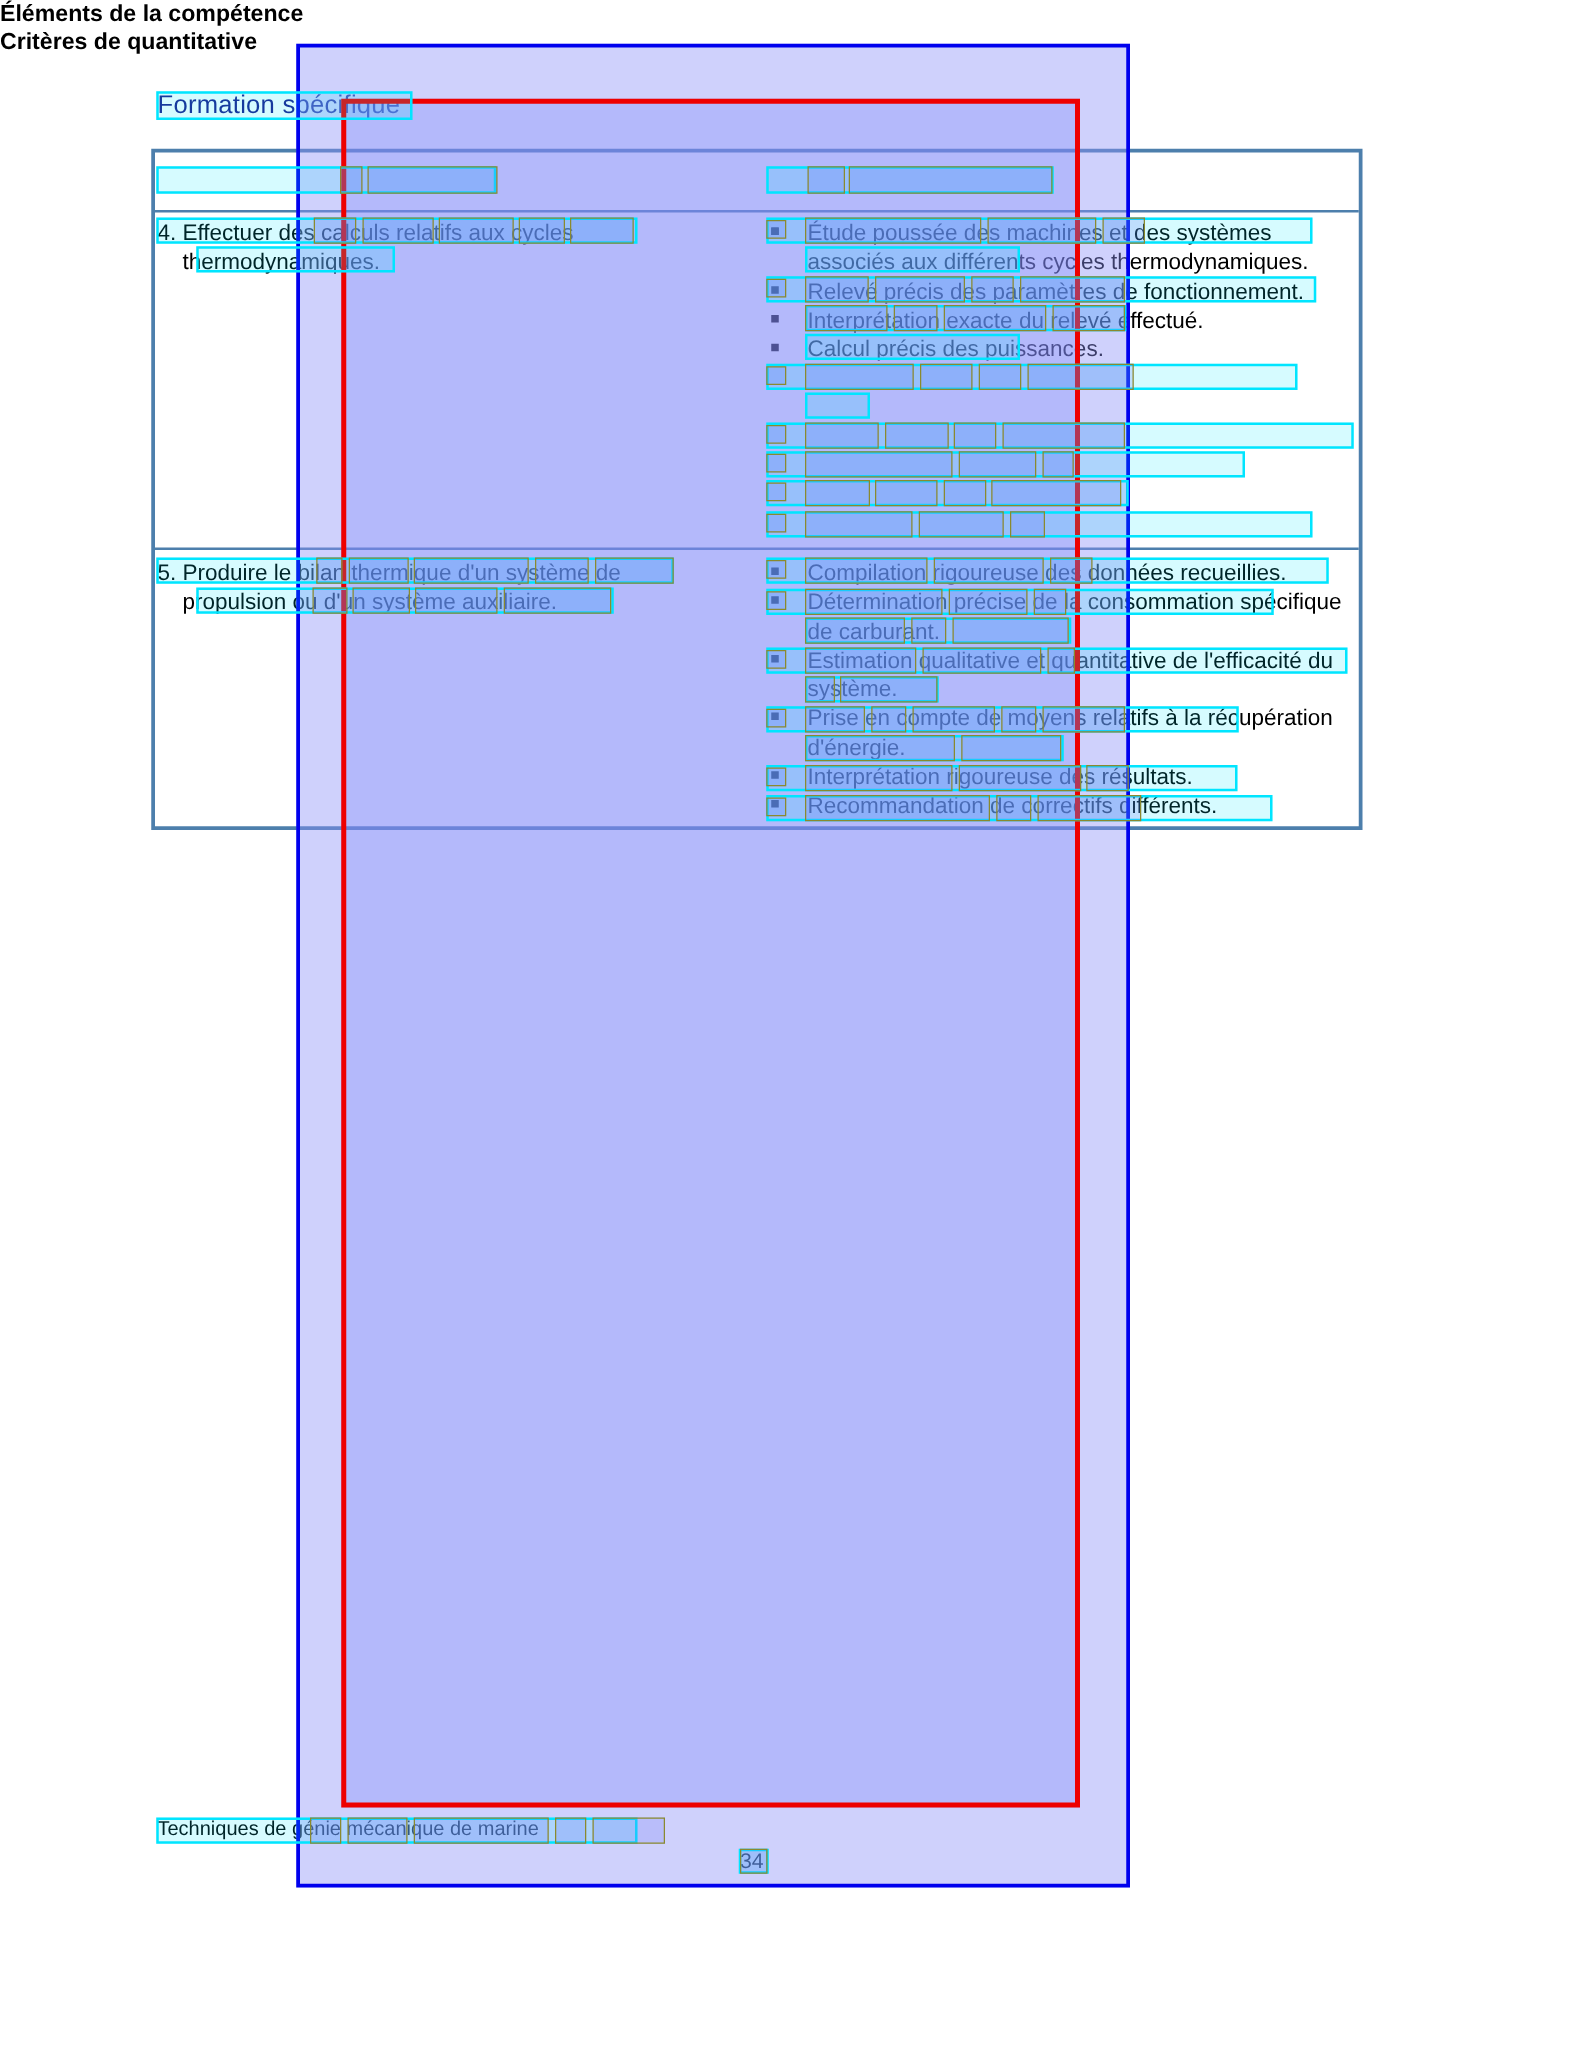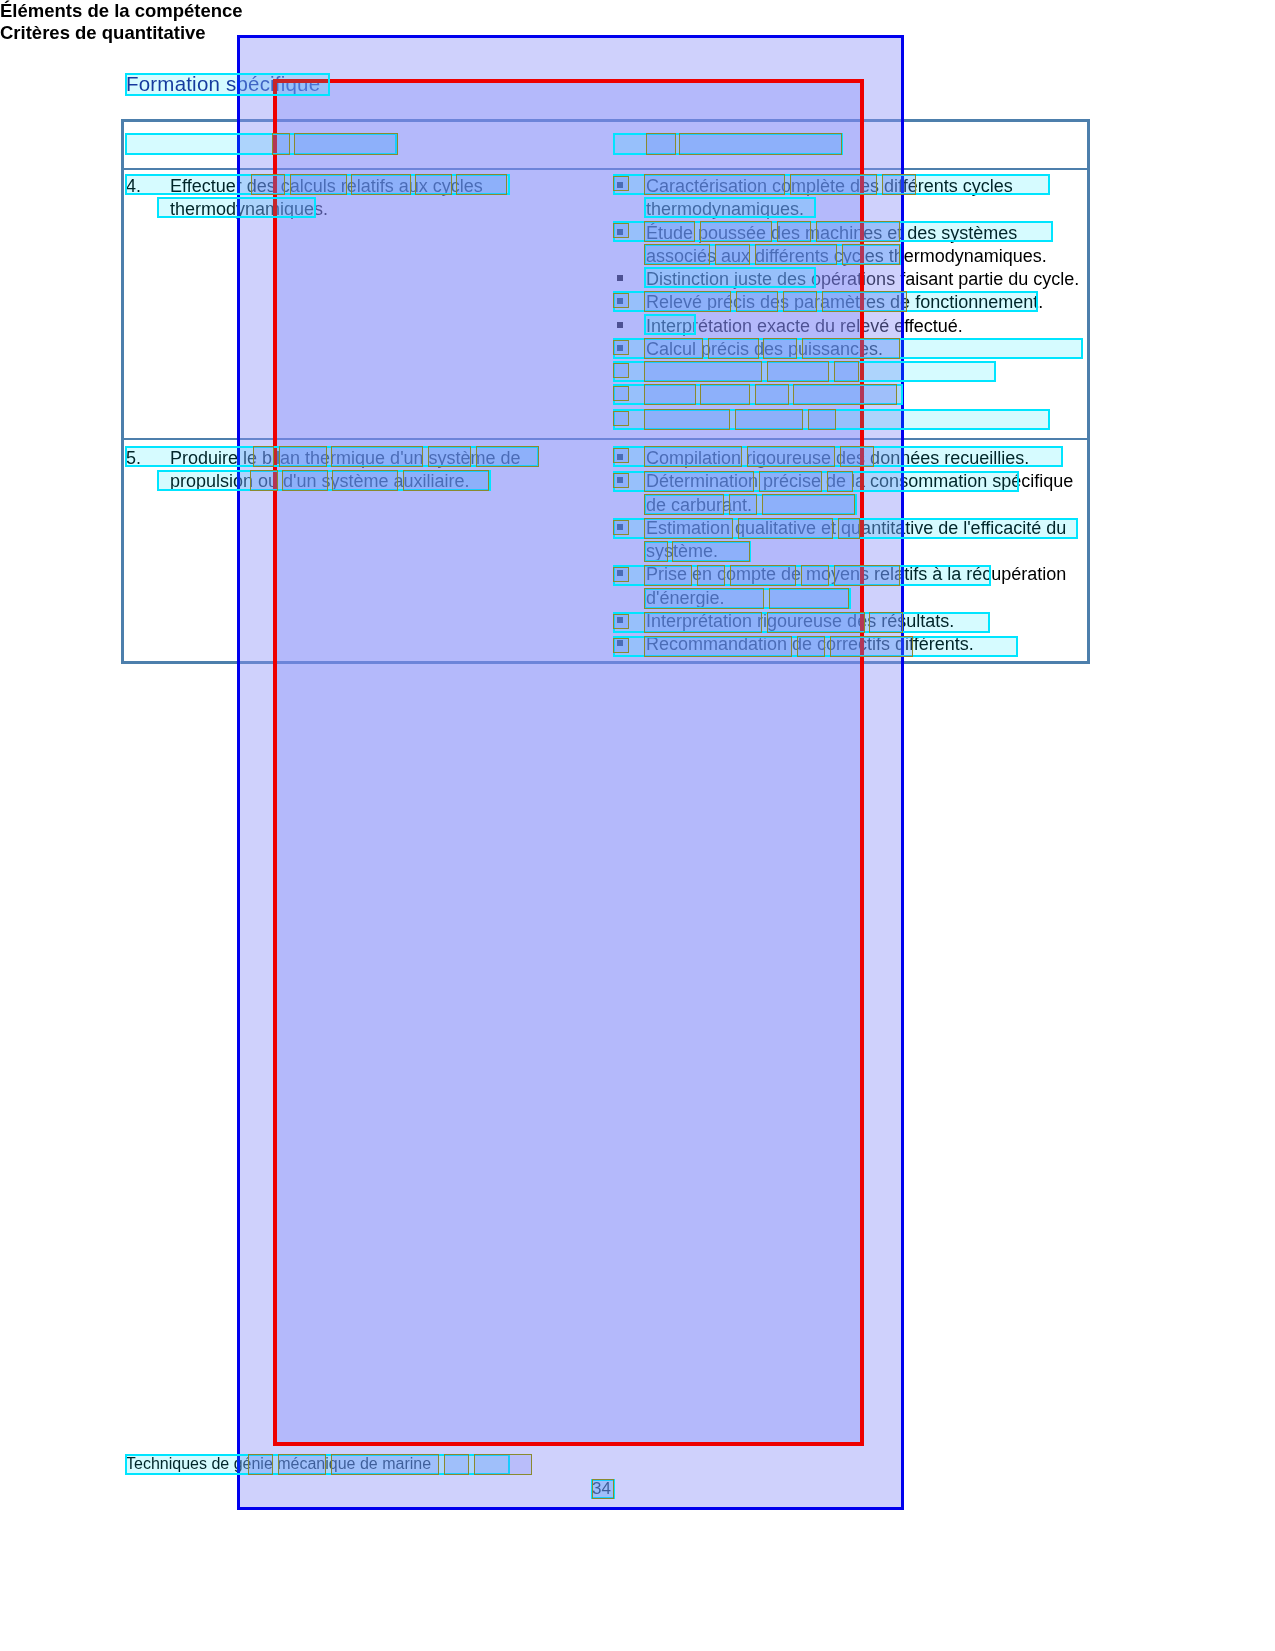--- a/index.html
+++ b/index.html
@@ -42,21 +42,21 @@
   #tbl .sep{position:absolute;left:0;width:100%;height:2px;background:#4d7fac;}
   #sep1{top:46px;}
   #sep2{top:316px;}
 
   .th{font-size:18.5px;font-weight:bold;color:#000;}
   .th-left{left:126px;top:133px;}
   .th-right{left:614px;top:133px;}
 
   .elem{position:absolute;font-size:18px;color:#000;line-height:23px;}
   .elem .num{position:absolute;left:0;top:0;width:30px;}
-  .elem .txt{display:block;margin-left:44px;width:430px;}
+  .elem .txt{display:block;margin-left:20px;width:430px;}
 
   .crit{position:absolute;left:614px;width:470px;font-size:18px;color:#000;line-height:23.3px;}
   .crit .bl{position:relative;padding-left:32px;margin:0 0 0 0;}
   .crit .bl .dot{position:absolute;left:3px;top:7px;width:6px;height:6px;background:#000;}
 
   .footer-left{position:absolute;left:126px;top:1455px;font-size:16px;color:#000;}
   .footer-page{position:absolute;left:592px;top:1479px;font-size:17px;color:#000;}
 
   
   .lbox{position:absolute;box-sizing:border-box;border:2px solid #00e5ff;background:rgba(0,229,255,0.16);}
@@ -77,23 +77,22 @@
     </div>
 
     <div class="th th-left">Éléments de la compétence</div>
     <div class="th th-right">Critères de quantitative</div>
 
     <div class="elem" style="left:126px;top:175px;width:470px;">
       <span class="num">4.</span>
       <span class="txt">Effectuer des calculs relatifs aux cycles thermodynamiques.</span>
     </div>
     <div class="crit" style="top:175px;">
-      <div class="bl"><span class="dot"></span><span>Caractérisation complète des différents cycles thermodynamiques.</span></div>
+      <div class="bl"><span class="dot"></span></div>
       <div class="bl"><span class="dot"></span><span>Étude poussée des machines et des systèmes associés aux différents cycles thermodynamiques.</span></div>
-      <div class="bl"><span class="dot"></span><span>Distinction juste des opérations faisant partie du cycle.</span></div>
       <div class="bl"><span class="dot"></span><span>Relevé précis des paramètres de fonctionnement.</span></div>
       <div class="bl"><span class="dot"></span><span>Interprétation exacte du relevé effectué.</span></div>
       <div class="bl"><span class="dot"></span><span>Calcul précis des puissances.</span></div>
     </div>
 
     <div class="elem" style="left:126px;top:447px;width:470px;">
       <span class="num">5.</span>
       <span class="txt">Produire le bilan thermique d'un système de propulsion ou d'un système auxiliaire.</span>
     </div>
     <div class="crit" style="top:447px;">

